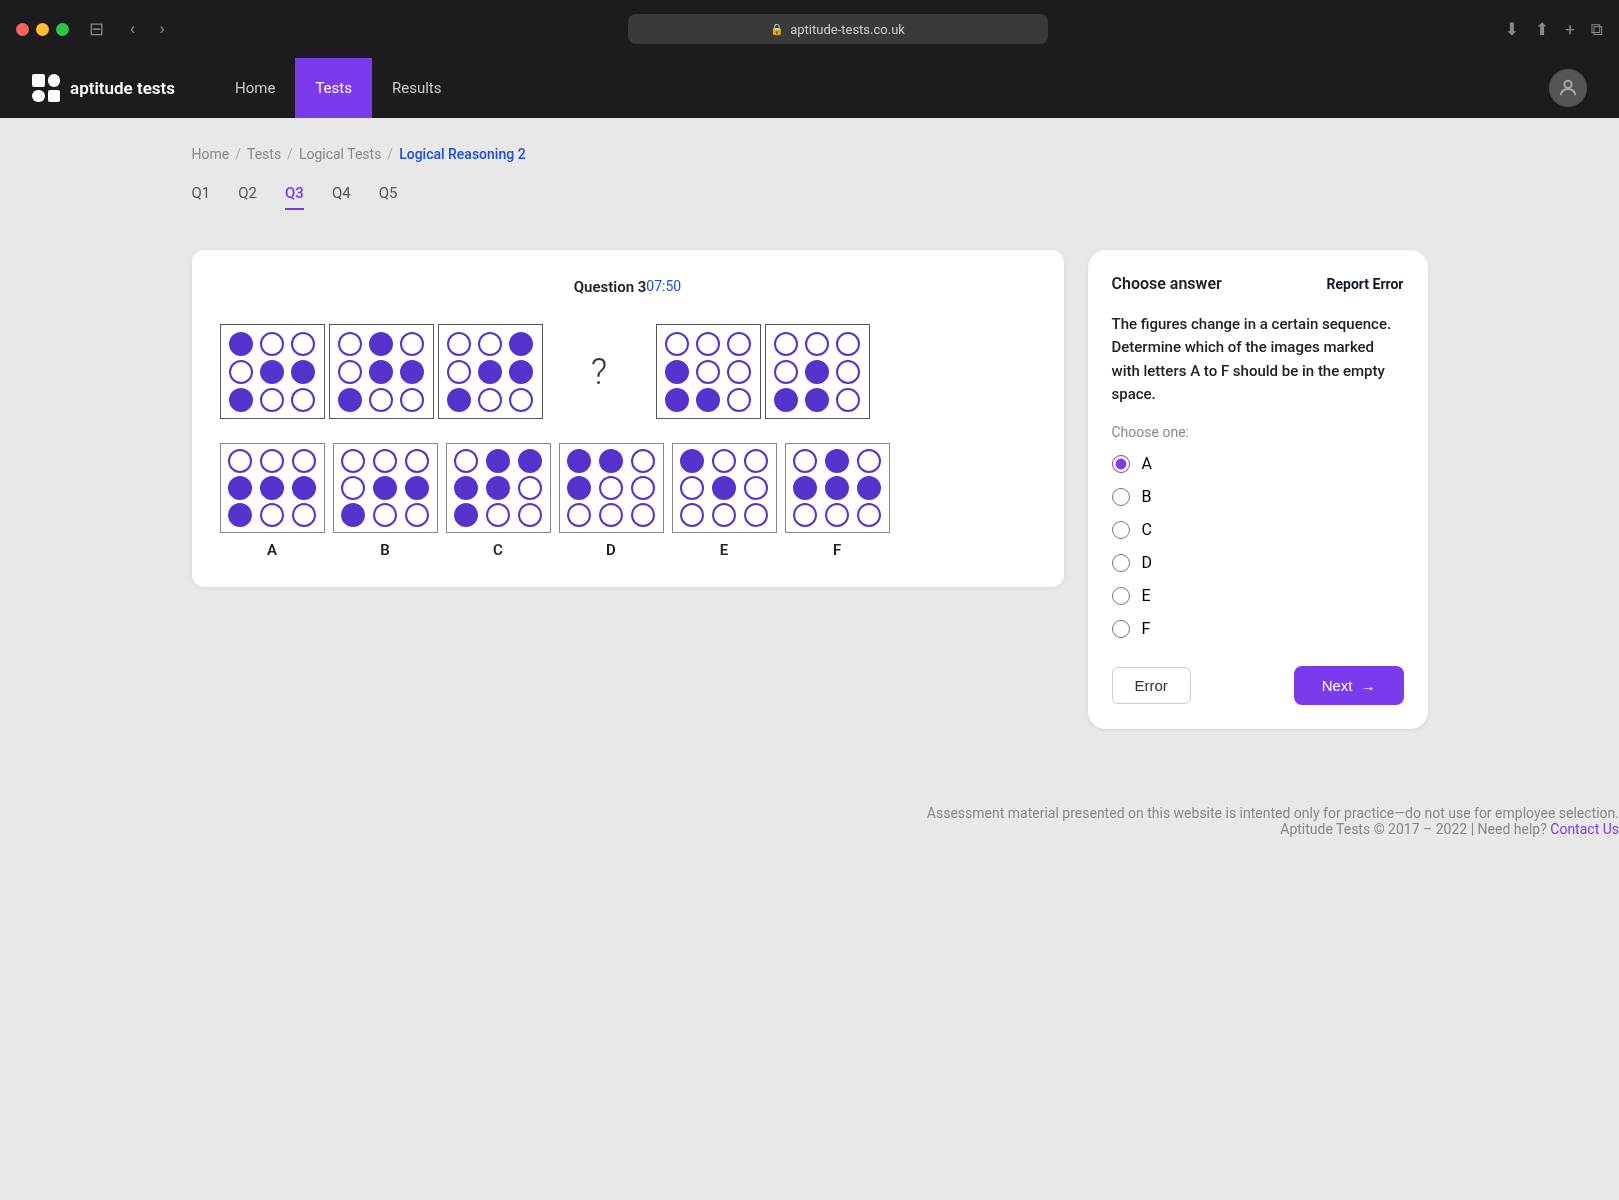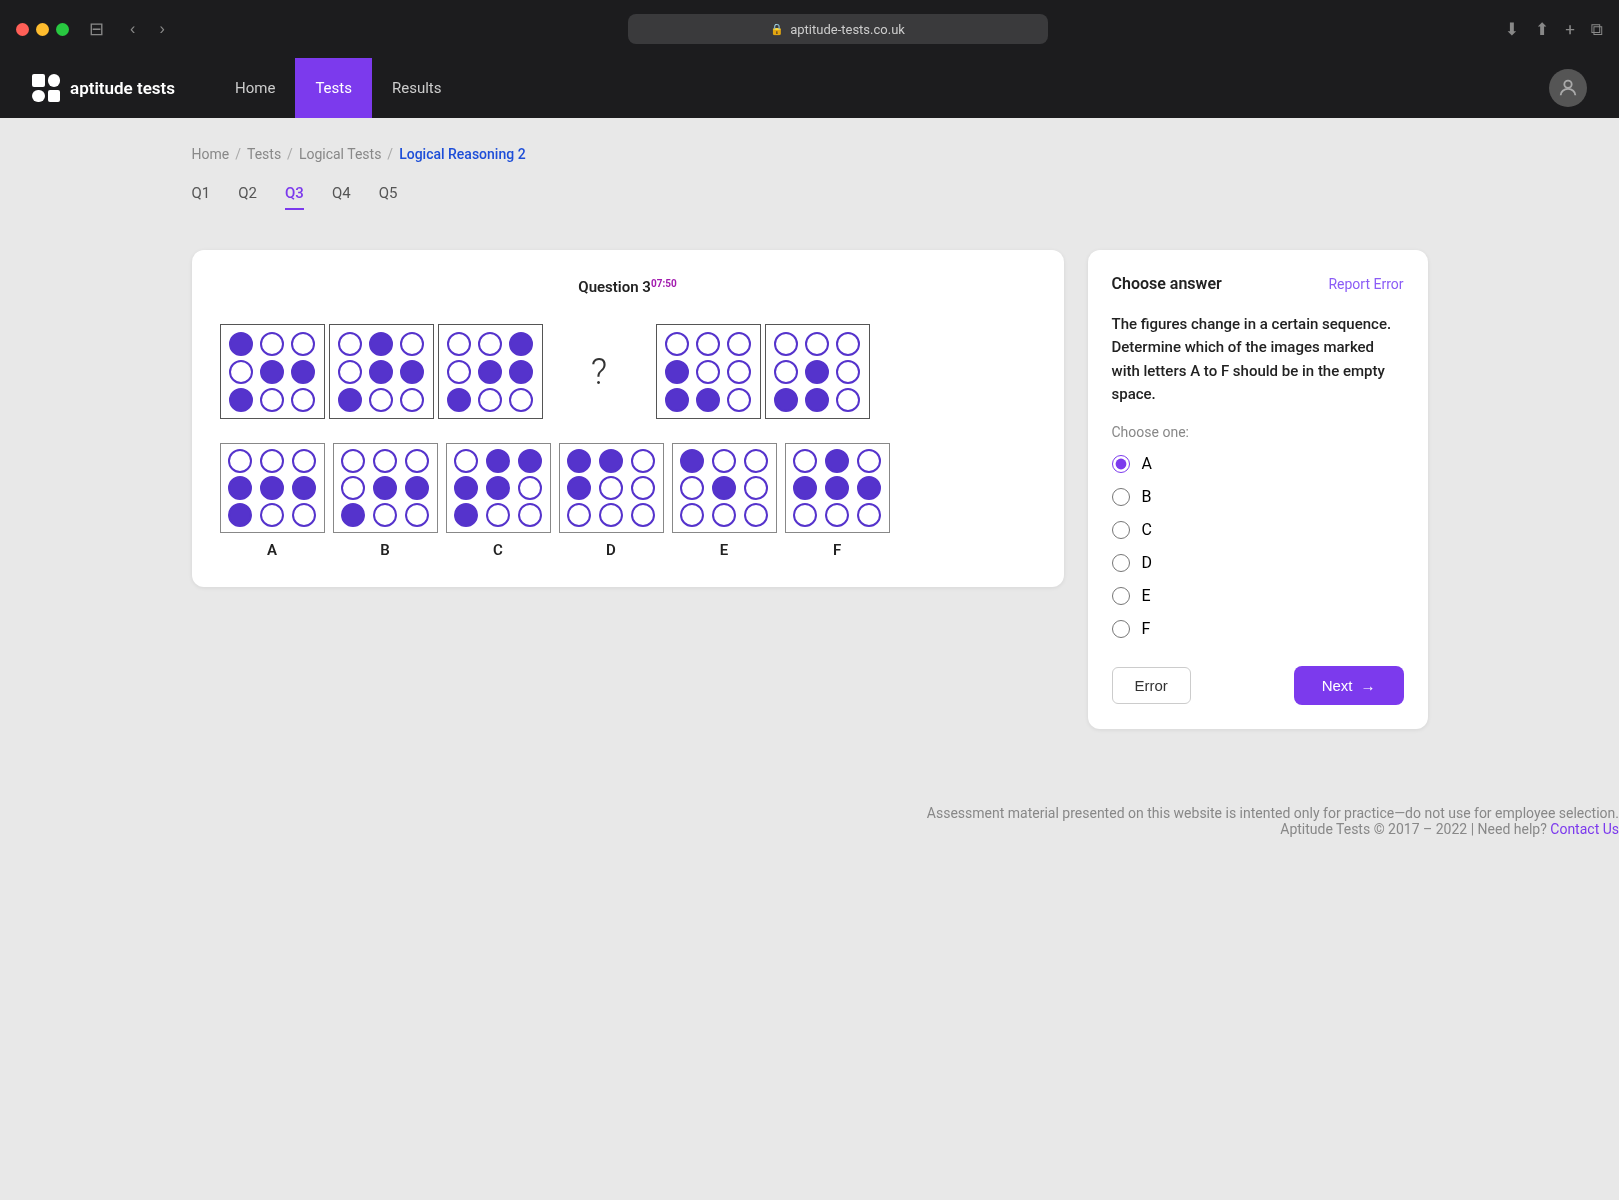--- a/index.html
+++ b/index.html
@@ -184,23 +184,22 @@
       display: flex;
       justify-content: center;
       margin-bottom: 28px;
     }
     .question-number {
       font-weight: 600;
       font-size: 15px;
       color: #222;
     }
     .timer {
-      font-size: 10px;
-      color: #a21caf;
-      font-weight: bold;
+      font-size: 14px;
+      color: #1d4ed8;
     }
 
     
     .matrix-grid {
       display: flex;
       gap: 4px;
       margin-bottom: 24px;
     }
     .matrix-cell {
       border: 1.5px solid #555;
@@ -257,42 +256,43 @@
     }
     .answer-label {
       font-size: 15px;
       font-weight: 600;
       color: #222;
     }
 
     
     .answer-panel {
       background: white;
-      border-radius: 12px;
+      border-radius: 18px;
       padding: 24px;
       width: 340px;
       box-shadow: 0 1px 4px rgba(0,0,0,0.08);
       flex-shrink: 0;
     }
     .answer-panel-header {
       display: flex;
       justify-content: space-between;
       align-items: center;
       margin-bottom: 20px;
     }
     .choose-answer-label {
       font-size: 16px;
       font-weight: 600;
       color: #222;
     }
     .report-error {
-      color: #8b5cf6;
+      color: #0f172a;
       font-size: 14px;
       cursor: pointer;
       text-decoration: none;
+      font-weight: bold;
     }
     .question-description {
       font-size: 15px;
       color: #222;
       line-height: 1.55;
       margin-bottom: 18px;
       font-weight: 500;
     }
     .choose-one-label {
       font-size: 14px;

